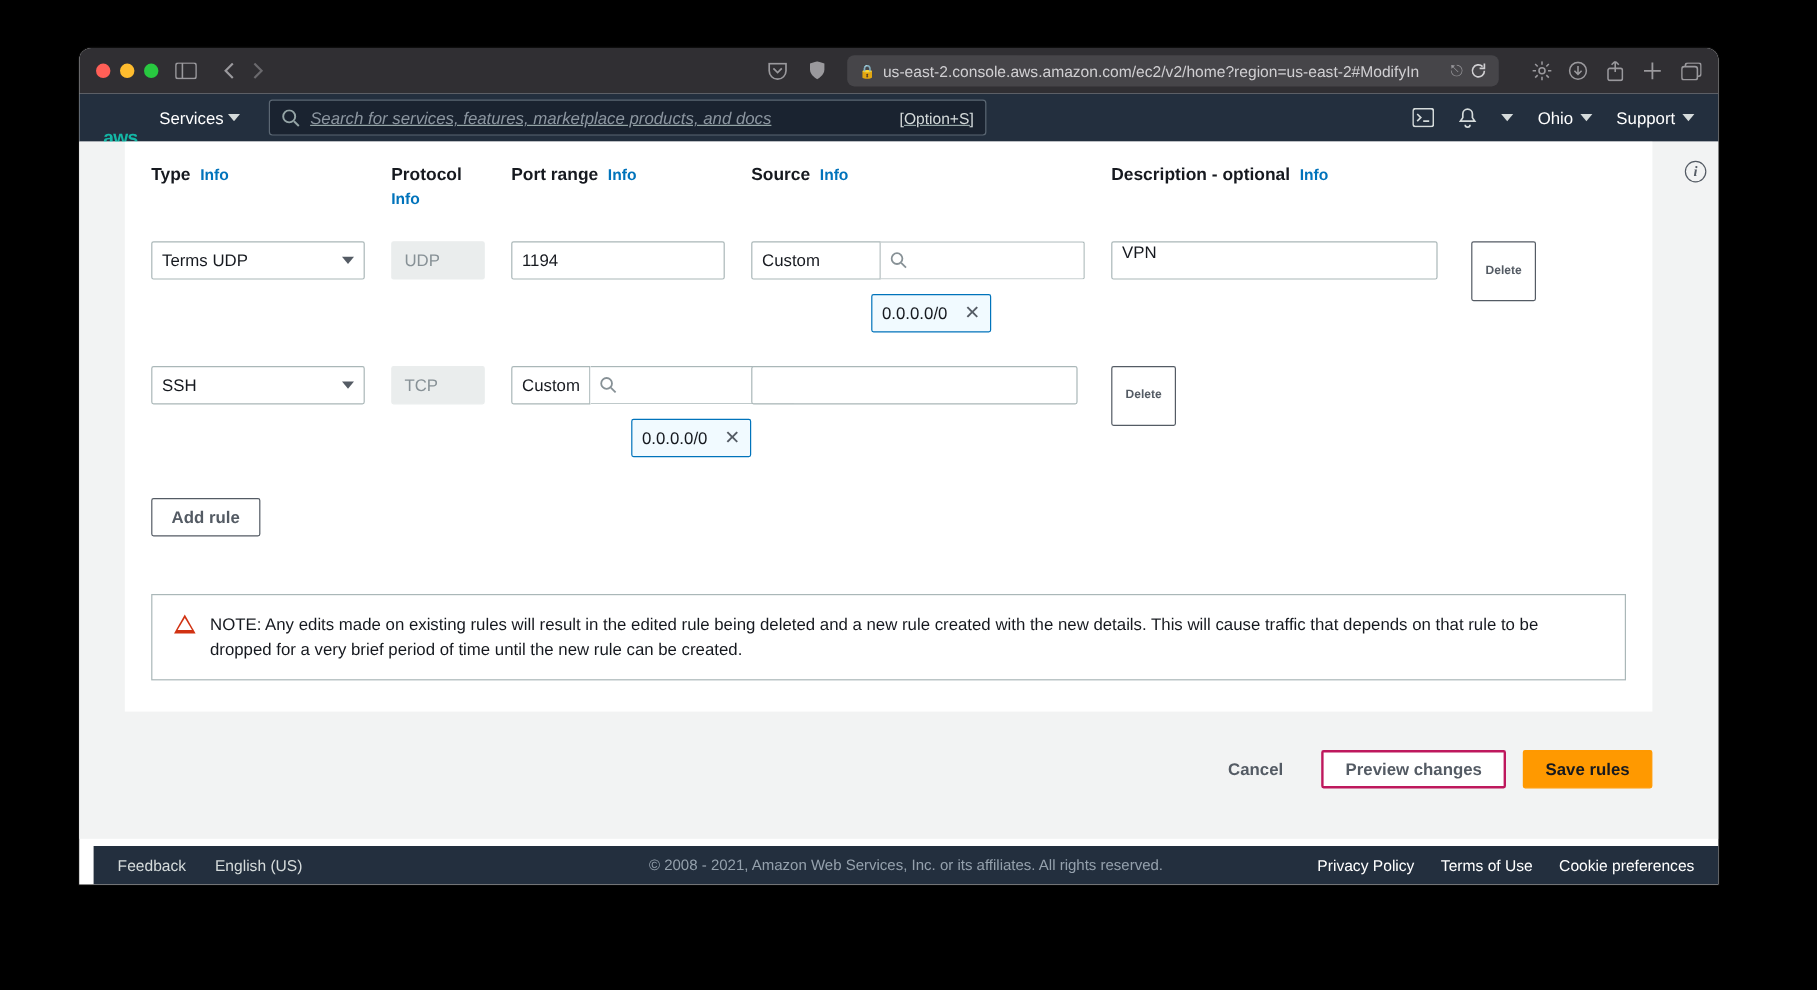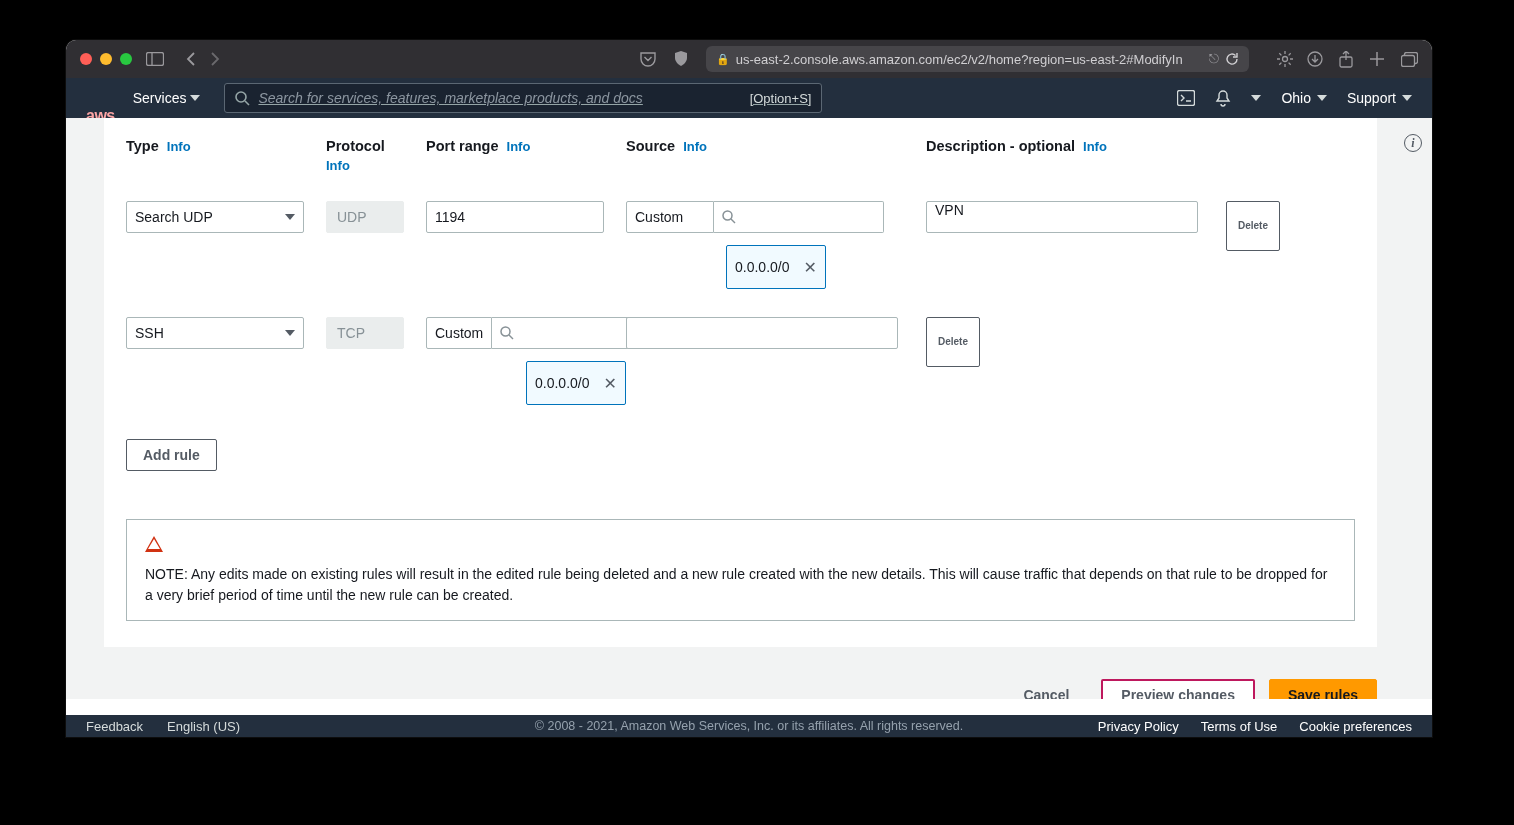--- a/index.html
+++ b/index.html
@@ -58,21 +58,21 @@
 .aws-header {
   height: 40px;
   background: #232f3e;
   display: flex;
   align-items: center;
   padding: 0 20px;
   gap: 18px;
   color: #fff;
 }
 .aws-logo {
-  color: #fca5a5;
+  color: #14b8a6;
   font-weight: bold;
   font-size: 16px;
   letter-spacing: -0.5px;
   position: relative;
   margin-top: 36px;
 }
 .aws-logo::after {
   content: "";
   position: absolute;
   left: 0; right: 0; bottom: -3px;
@@ -190,21 +190,21 @@
   border-radius: 2px;
   padding: 0 8px;
   display: flex;
   align-items: center;
   background: #fff;
 }
 .port-input.disabled { background: #eaeded; border-color: #eaeded; color: #879196; }
 .source-cell { display: flex; flex-direction: column; gap: 12px; }
 .source-top { display: flex; }
 .src-sel {
-  width: 88px;
+  width: 108px;
   height: 32px;
   border: 1px solid #aab7b8;
   border-radius: 2px 0 0 2px;
   display: flex;
   align-items: center;
   justify-content: space-between;
   padding: 0 8px;
   background: #fff;
   cursor: pointer;
 }
@@ -216,21 +216,21 @@
   border-radius: 0 2px 2px 0;
   display: flex;
   align-items: center;
   padding: 0 8px;
   background: #fff;
   color: #879196;
 }
 .cidr-tag {
   display: inline-flex;
   align-items: center;
-  height: 44px;
+  height: 32px;
   border: 1px solid #0073bb;
   background: #f1faff;
   border-radius: 2px;
   padding: 0 8px;
   gap: 14px;
   align-self: flex-start;
   margin-left: 100px;
 }
 .cidr-tag .x { color: #545b64; font-size: 16px; cursor: pointer; font-weight: 300; }
 .desc-input {
@@ -273,21 +273,20 @@
   align-items: center;
 }
 .warning-box {
   margin-top: 48px;
   border: 1px solid #aab7b8;
   border-radius: 0;
   padding: 14px 18px;
   display: flex;
   gap: 12px;
   align-items: flex-start;
-  flex-direction: column;
 }
 .warn-icon {
   width: 0; height: 0;
   border-left: 9px solid transparent;
   border-right: 9px solid transparent;
   border-bottom: 16px solid #d13212;
   position: relative;
   flex-shrink: 0;
   margin-top: 2px;
 }
@@ -317,22 +316,22 @@
   display: inline-flex;
   align-items: center;
   font-size: 14px;
   text-align: right;
 }
 .btn.link { background: none; border: none; color: #545b64; }
 .btn.outline { background: #fff; border: 2px solid #be185d; color: #545b64; }
 .btn.primary { background: #ff9900; border: 1px solid #ff9900; color: #16191f; }
 .footer {
   position: absolute;
-  bottom: 0; left: 0; right: 0;
-  height: 22px;
+  bottom: 0; left: 12px; right: 0;
+  height: 32px;
   background: #232f3e;
   display: flex;
   align-items: center;
   padding: 0 20px;
   color: #d5dbdb;
   font-size: 13px;
   gap: 24px;
 }
 .footer .lang { display: flex; align-items: center; gap: 6px; }
 .footer .copy { position: absolute; left: 50%; transform: translateX(-50%); color: #95a1ad; font-size: 12.5px; }
@@ -482,21 +481,21 @@
         <div class="col-h"><span>Port range</span><span class="info-link">Info</span></div>
         <div class="col-h"><span>Source</span><span class="info-link">Info</span></div>
         <div class="col-h"><span>Description - optional</span><span class="info-link">Info</span></div>
         <div></div>
       </div>
 
       <div id="rules-container">
           <div class="rule-row">
     <div>
       <div class="sel">
-        <span>Search UDP</span>
+        <span>Terms UDP</span>
         <span class="tri"></span>
       </div>
     </div>
     <div>
       <div class="proto-box">UDP</div>
     </div>
     <div>
       <div class="port-input ">
         <span>1194</span>
       </div>

